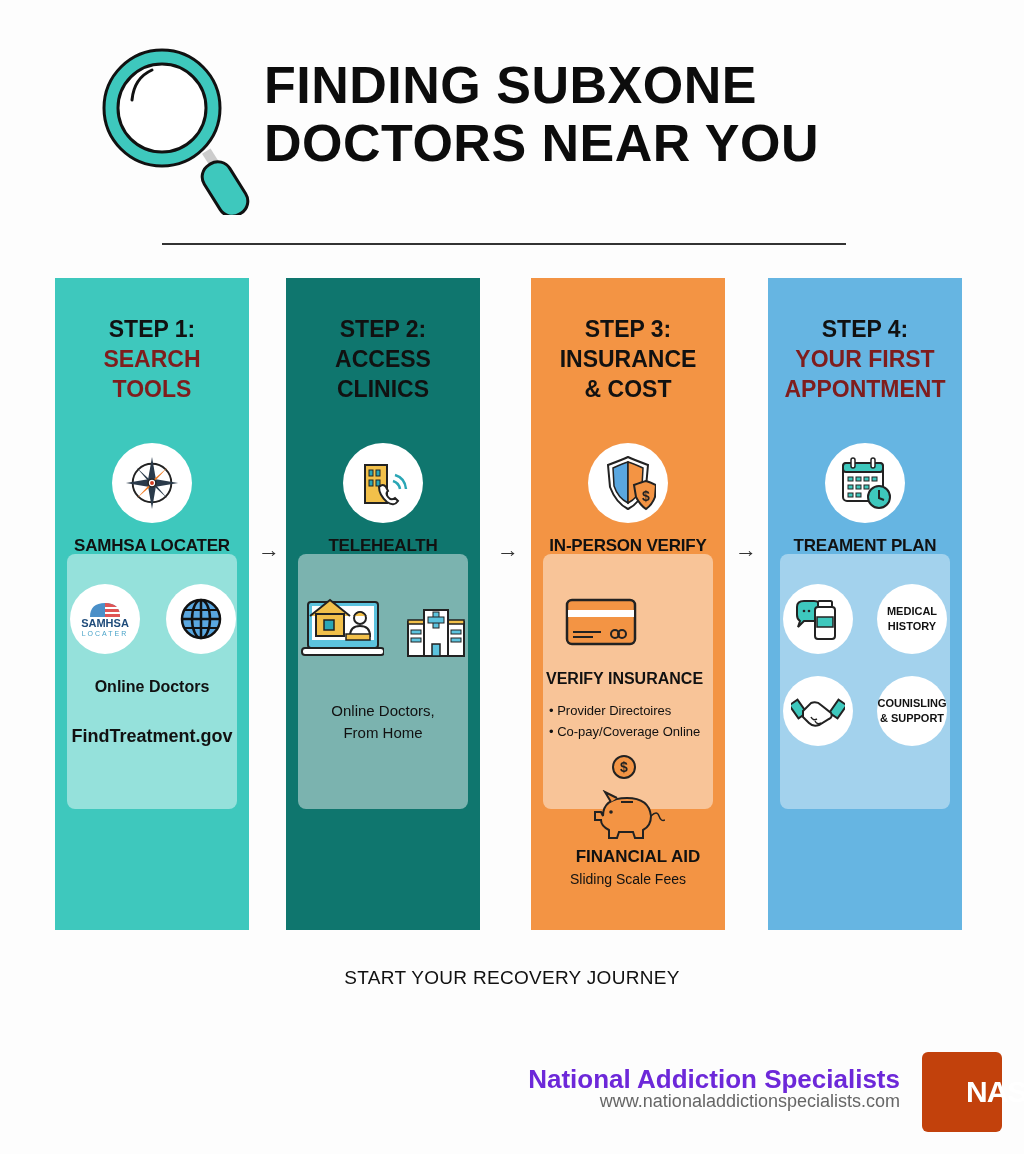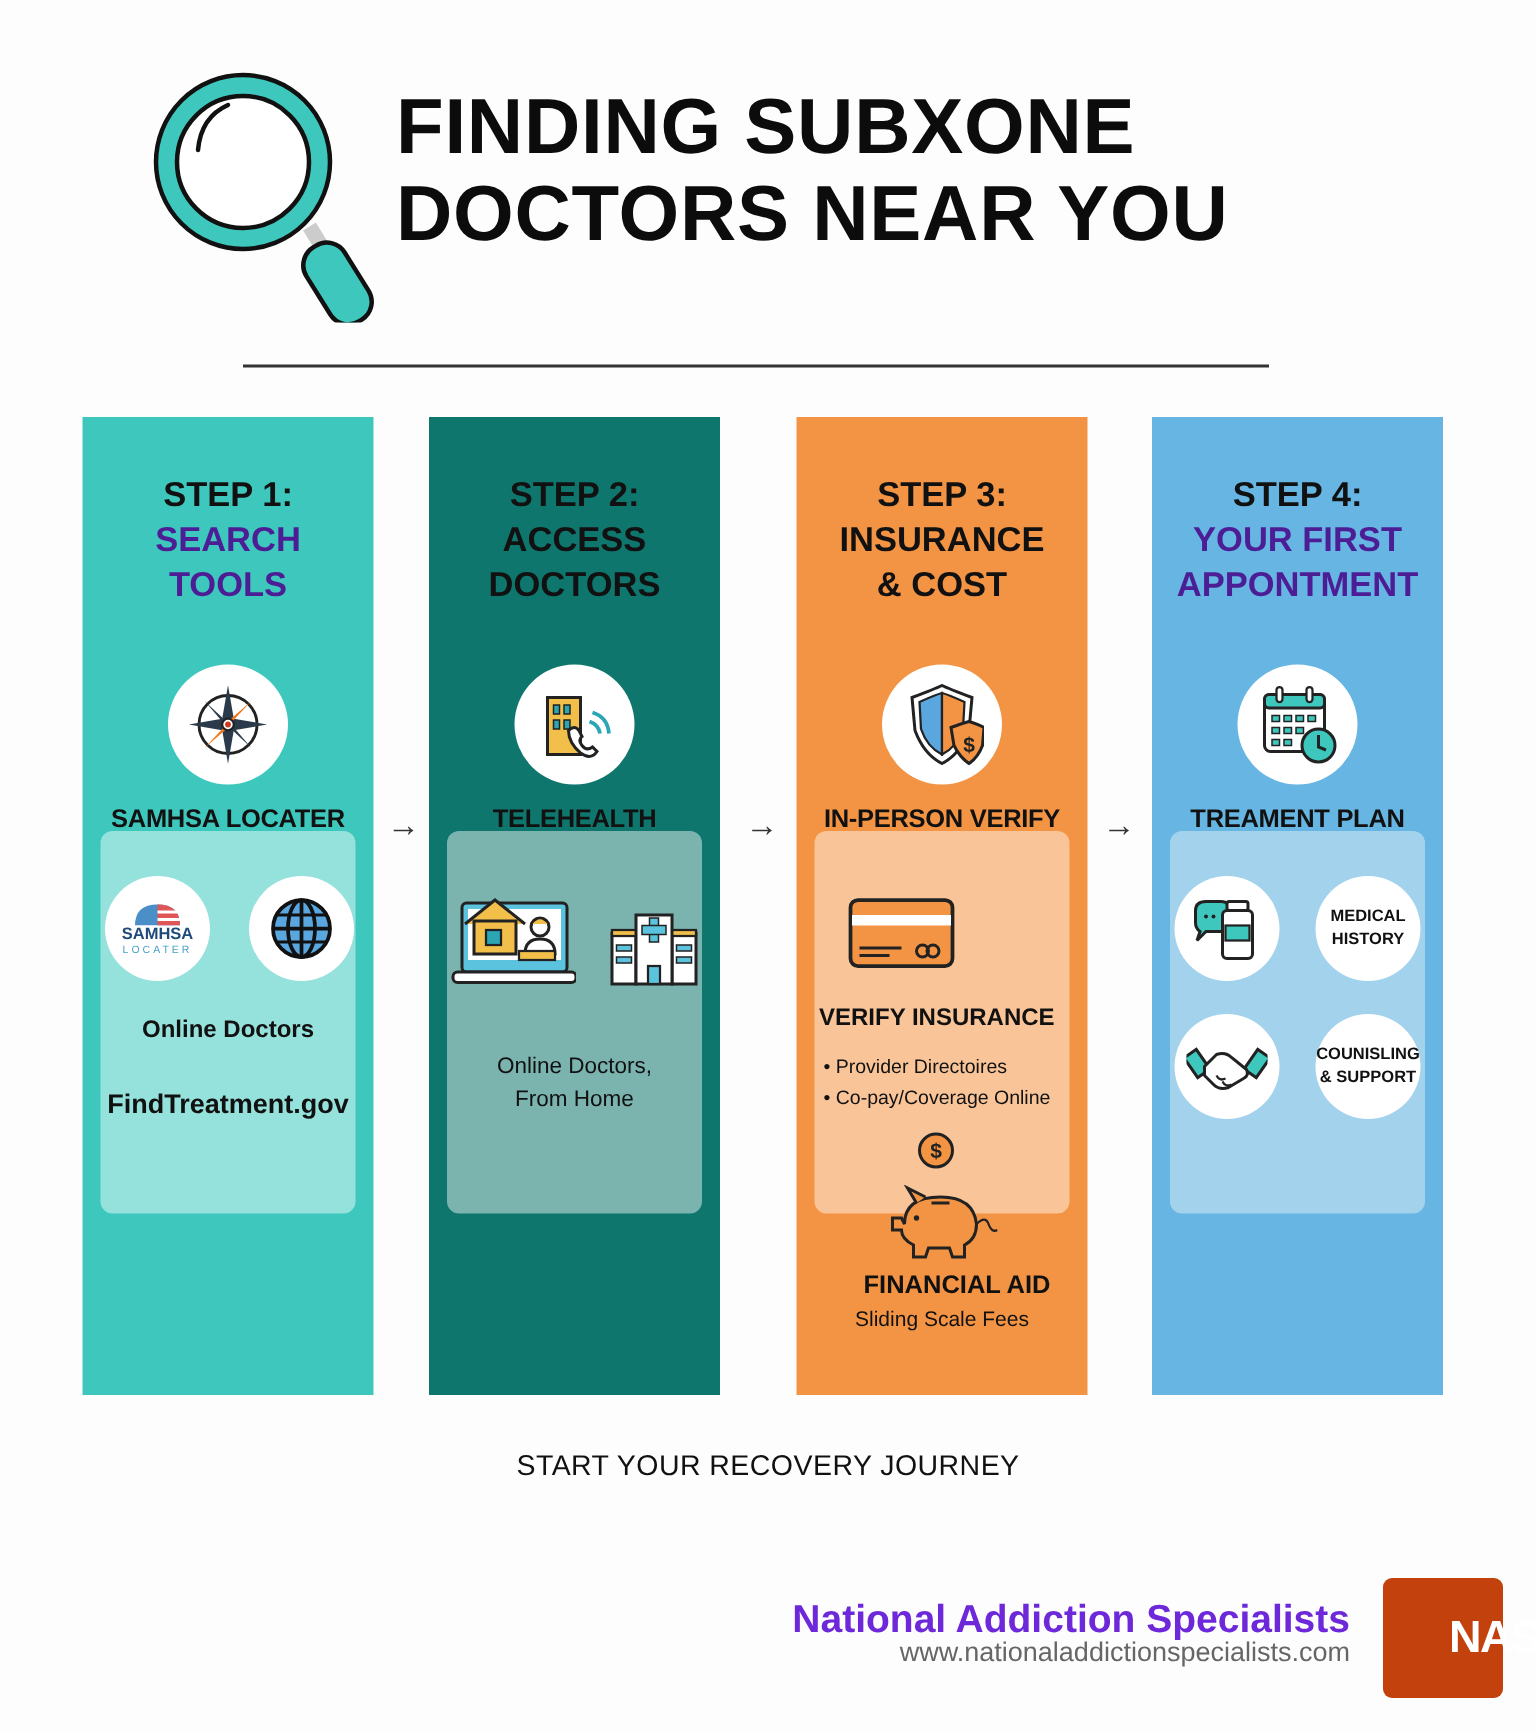--- a/index.html
+++ b/index.html
@@ -13,21 +13,21 @@
 
   .col { position: absolute; top: 278px; width: 194px; height: 652px; }
   .col-1 { left: 55px;  background: #3ec8bd; }
   .col-2 { left: 286px; background: #0f766e; }
   .col-3 { left: 531px; background: #f39444; }
   .col-4 { left: 768px; background: #66b5e2; }
 
   .step-head { position: absolute; top: 36px; left: 0; width: 100%; text-align: center; font-weight: 700; font-size: 23px; line-height: 30px; }
   .step-num { color: #111; }
   .step-sub { display: block; }
-  .col-1 .step-sub, .col-4 .step-sub { color: #4c1d95; }
+  .col-1 .step-sub, .col-4 .step-sub { color: #7f1d1d; }
   .col-2 .step-sub, .col-3 .step-sub { color: #111; }
 
   .icon-circle { position: absolute; top: 165px; left: 50%; margin-left: -40px; width: 80px; height: 80px; border-radius: 50%; background: #fff; display: flex; align-items: center; justify-content: center; }
 
   .section-label { position: absolute; top: 258px; left: 0; width: 100%; text-align: center; font-weight: 700; font-size: 17px; color: #111; white-space: nowrap; letter-spacing: -0.2px; }
 
   .panel { position: absolute; top: 276px; left: 12px; width: 170px; height: 255px; border-radius: 8px; }
   .col-1 .panel { background: rgba(255,255,255,0.45); }
   .col-2 .panel { background: rgba(255,255,255,0.45); }
   .col-3 .panel { background: rgba(255,255,255,0.45); }
@@ -110,21 +110,21 @@
     </div>
     <div class="panel-text" style="top:124px; font-size:16px; font-weight:700;">Online Doctors</div>
     <div class="panel-text" style="top:172px; font-size:18px; font-weight:700;">FindTreatment.gov</div>
   </div>
 </div>
 
 <div class="col col-2">
   <div class="step-head">
     <span class="step-num">STEP 2:</span>
     <span class="step-sub">ACCESS</span>
-    <span class="step-sub">DOCTORS</span>
+    <span class="step-sub">CLINICS</span>
   </div>
   <div class="icon-circle">
     <svg width="56" height="56" viewBox="0 0 56 56">
       <rect x="10" y="10" width="22" height="38" fill="#f2c04a" stroke="#222" stroke-width="2"></rect>
       <rect x="14" y="15" width="4" height="6" fill="#2aa6b5" stroke="#222" stroke-width="1"></rect>
       <rect x="21" y="15" width="4" height="6" fill="#2aa6b5" stroke="#222" stroke-width="1"></rect>
       <rect x="14" y="25" width="4" height="6" fill="#2aa6b5" stroke="#222" stroke-width="1"></rect>
       <rect x="21" y="25" width="4" height="6" fill="#2aa6b5" stroke="#222" stroke-width="1"></rect>
       <path d="M24 32 Q28 28 31 32 L33 36 Q30 38 33 42 Q36 46 40 43 L43 46 Q39 52 32 47 Q24 40 24 32 Z" fill="#fff" stroke="#222" stroke-width="2"></path>
       <path d="M38 26 Q44 28 45 34" fill="none" stroke="#2aa6b5" stroke-width="2.5"></path>

